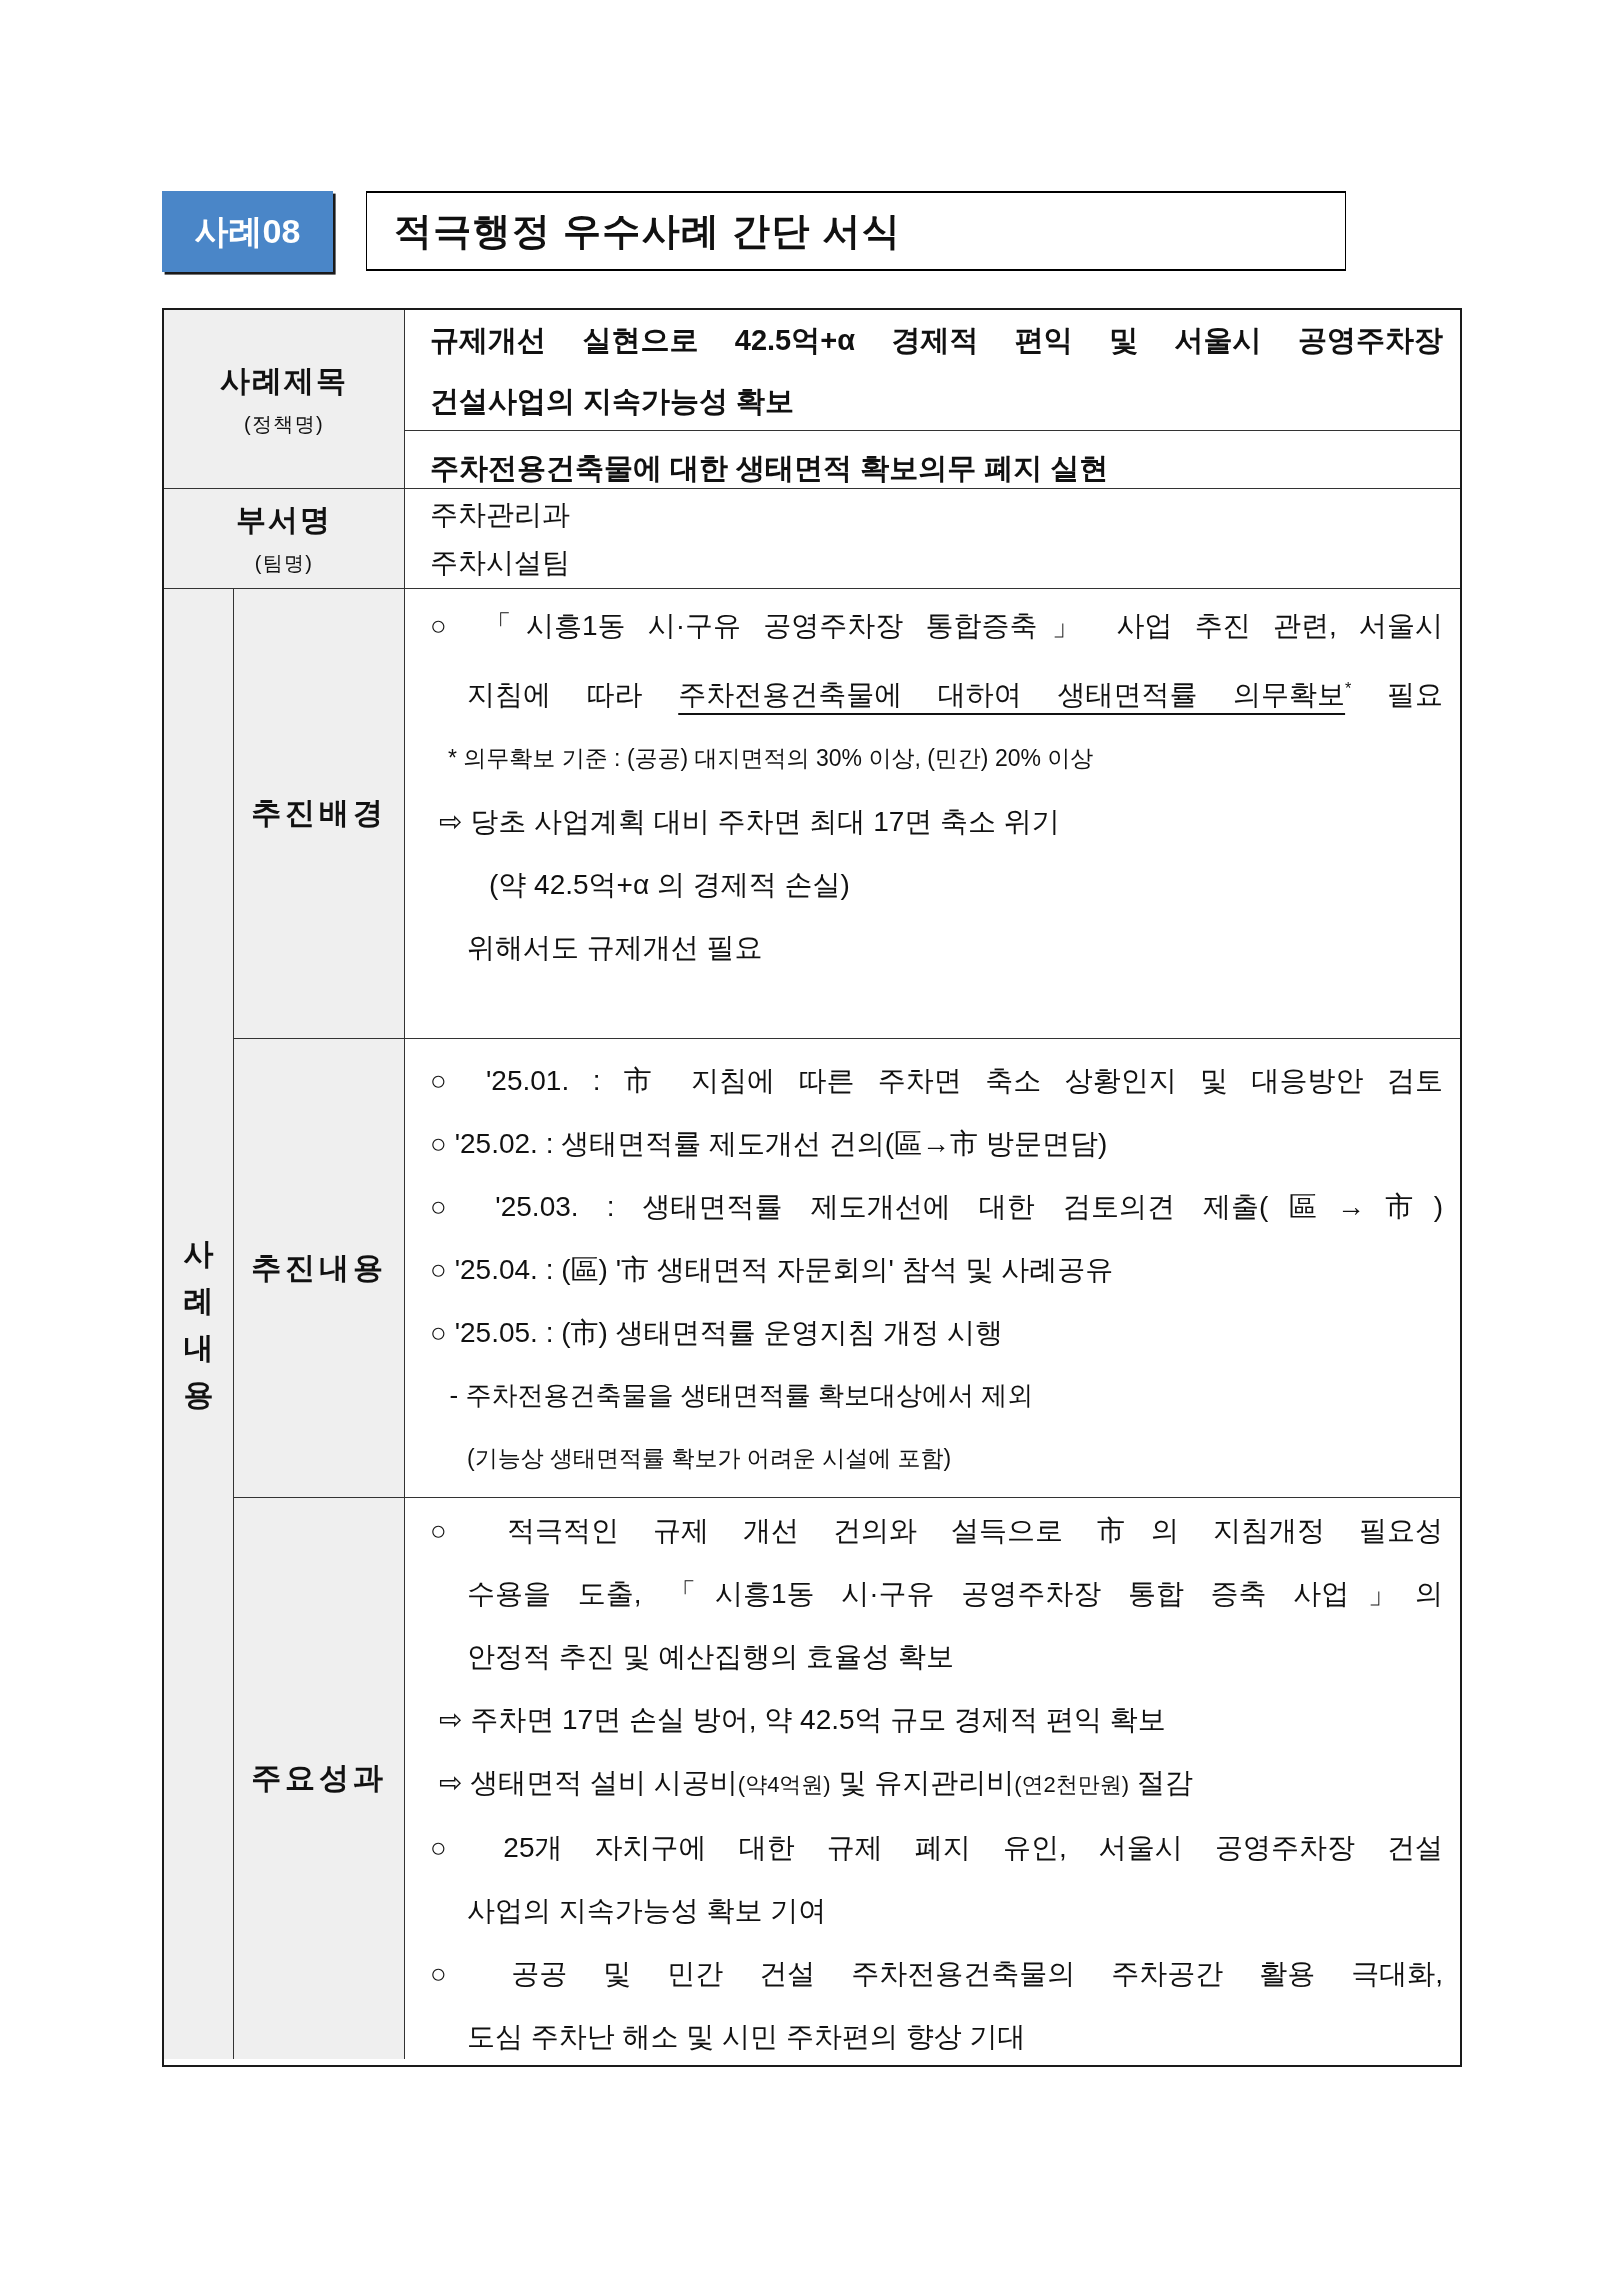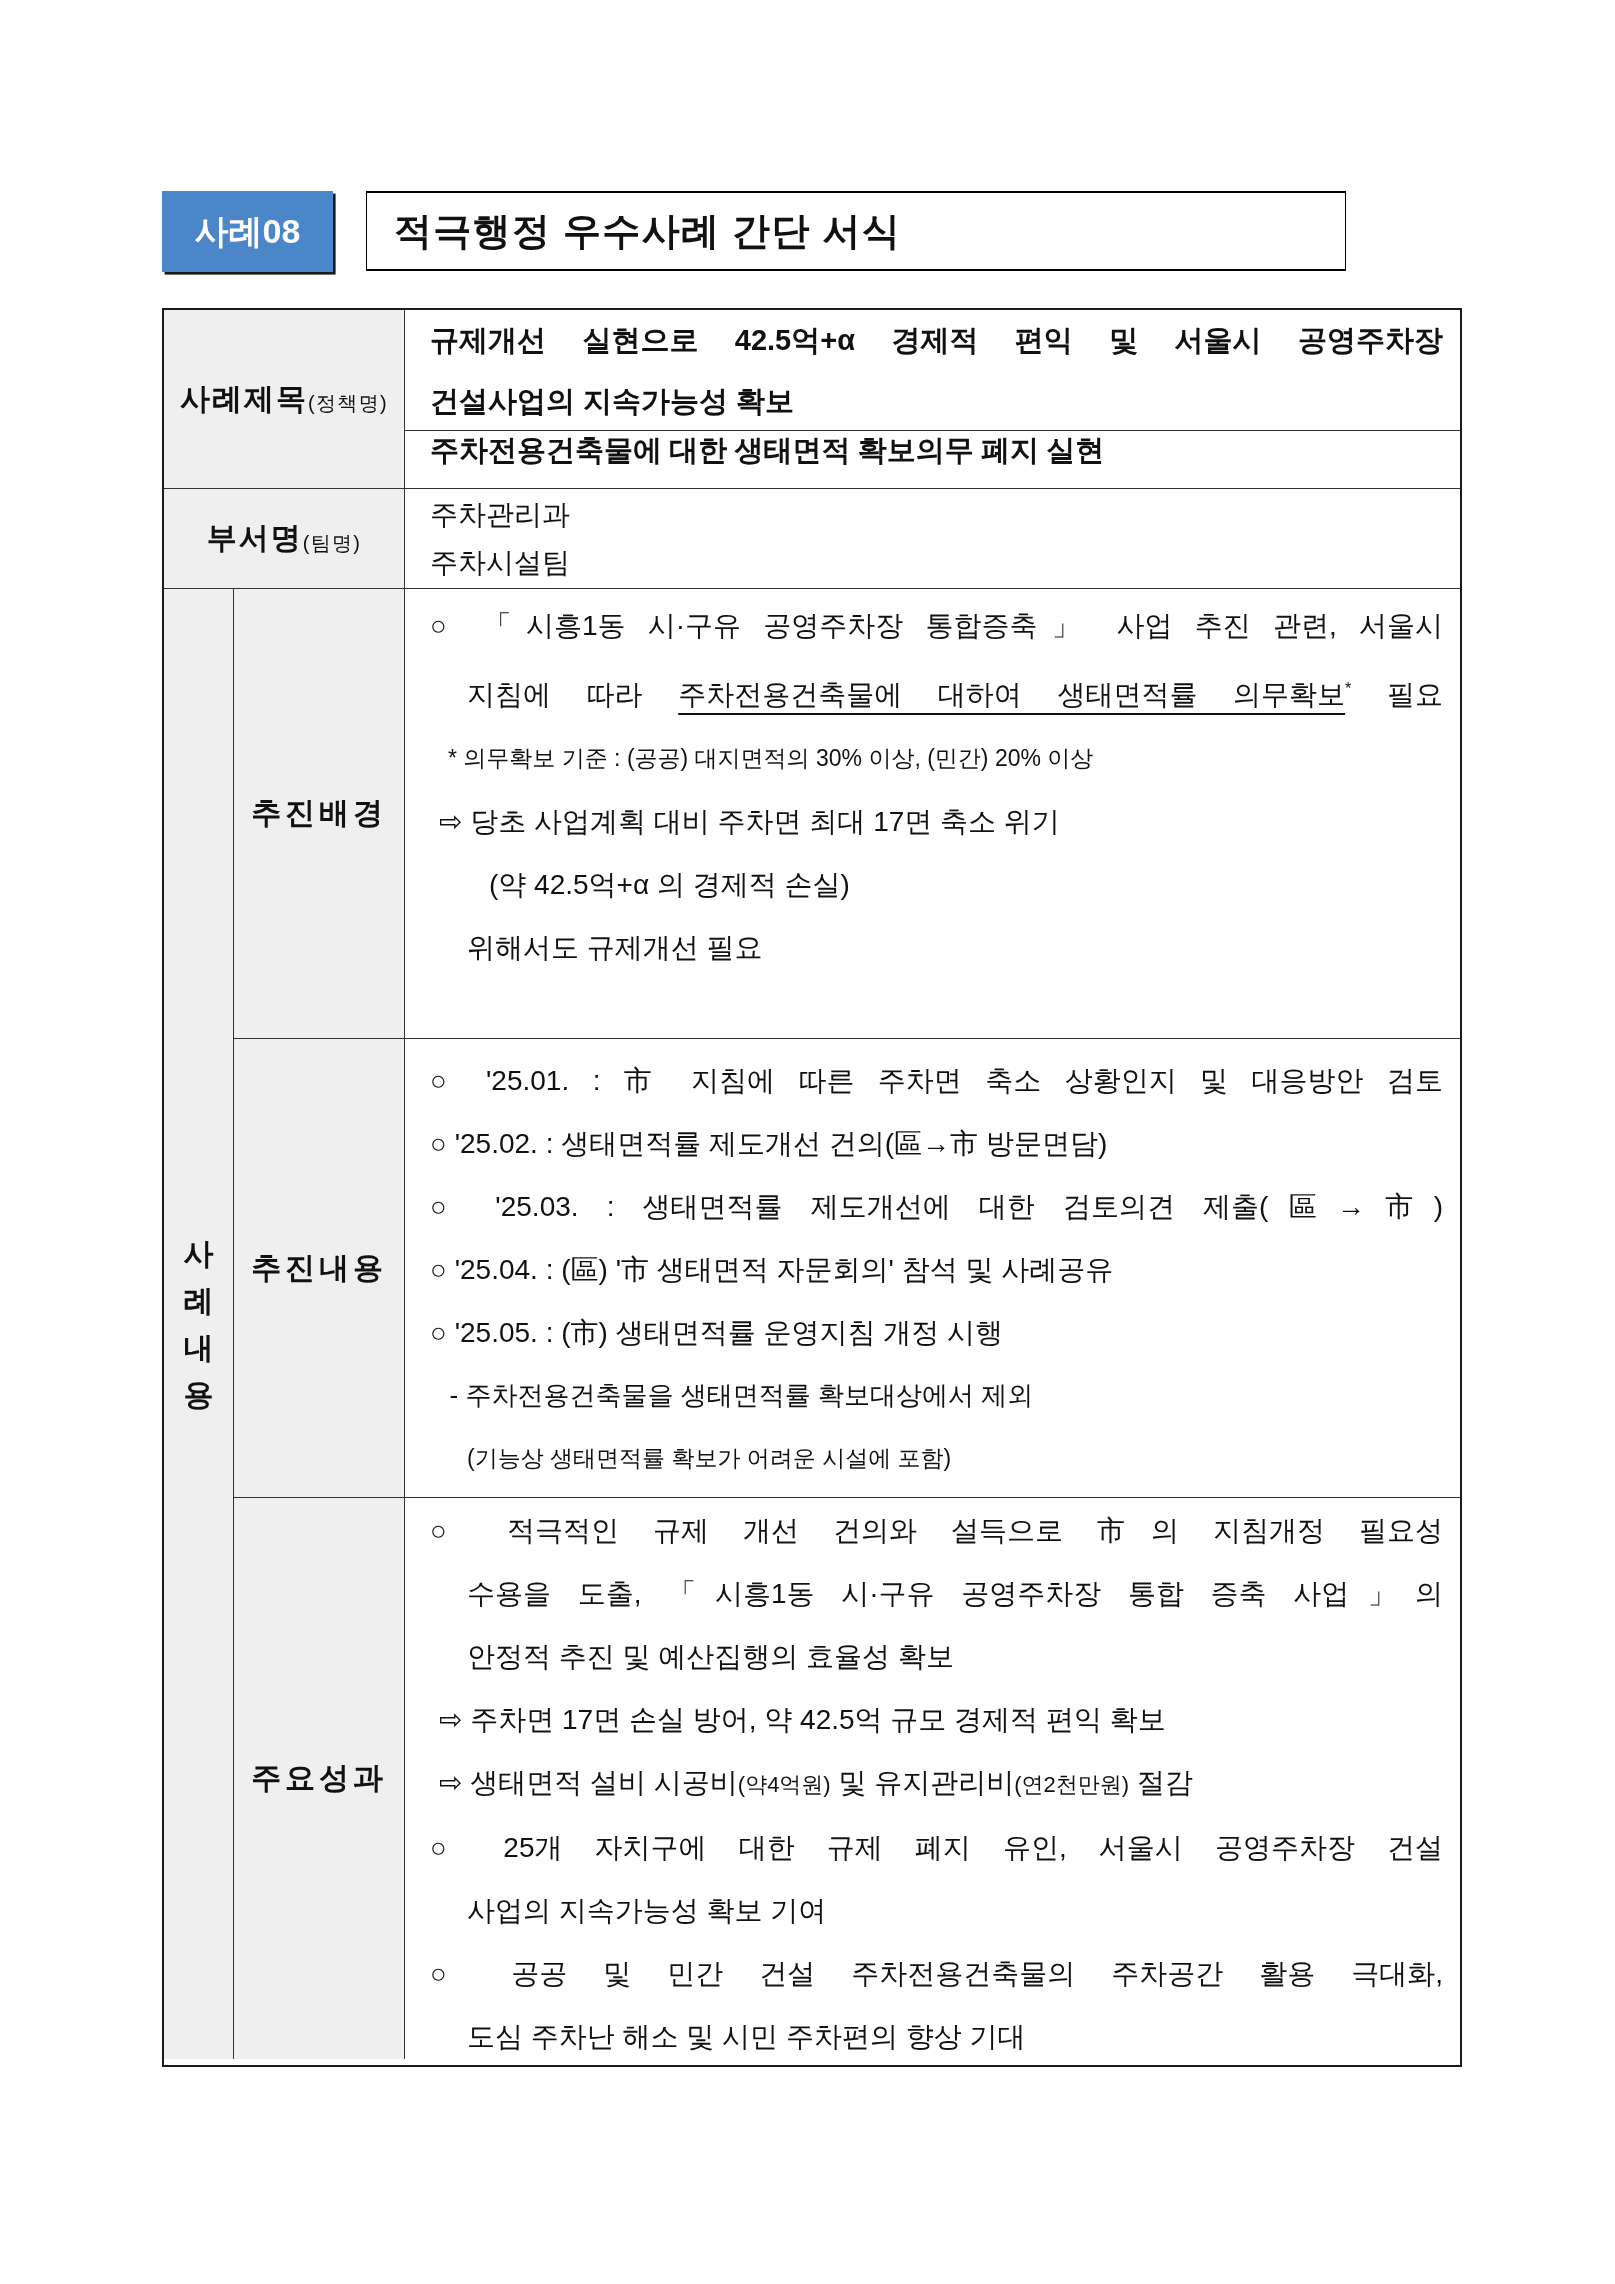--- a/index.html
+++ b/index.html
@@ -34,21 +34,21 @@
     grid-template-columns:70px 171px 1055px;
     grid-template-rows:121px 58px 100px 450px 459px 561px;
     border:2.6px solid #1a1a1a;
     box-sizing:content-box;
   }
   .cell{box-sizing:border-box;}
   .b-r{border-right:1.3px solid #333;}
   .b-b{border-bottom:1.3px solid #333;}
   .lbl{
     background:#efefef;
-    display:flex;align-items:center;justify-content:center;
+    display:flex;flex-direction:column;align-items:center;justify-content:center;
   }
   .lbl .main{font-size:30px;font-weight:700;letter-spacing:2px;}
   .lbl .sub{font-size:20px;margin-top:9px;letter-spacing:1.3px;}
   .seclbl .main{letter-spacing:3.9px;}
   .vlbl{
     background:#efefef;
     display:flex;flex-direction:column;align-items:center;justify-content:center;
   }
   .vchar{font-size:30px;font-weight:700;line-height:47px;text-align:center;}
   
@@ -61,21 +61,21 @@
   .cell-bg-label{grid-column:2;grid-row:4;}
   .cell-bg{grid-column:3;grid-row:4;}
   .cell-nc-label{grid-column:2;grid-row:5;}
   .cell-nc{grid-column:3;grid-row:5;}
   .cell-sg-label{grid-column:2;grid-row:6;text-align:center;}
   .cell-sg{grid-column:3;grid-row:6;}
   
   .content{padding:0 17px 0 17px;font-size:28px;overflow:hidden;}
   .line{display:block;margin-left:8px;}
   .cell-title-1 .line{line-height:61px;font-weight:700;font-size:29px;}
-  .cell-title-2{display:flex;flex-direction:column;justify-content:flex-start;font-family:Liberation Serif, serif;}
+  .cell-title-2{display:flex;flex-direction:column;justify-content:flex-end;}
   .cell-title-2 .line{line-height:39px;font-weight:700;font-size:29px;}
   .cell-dept{display:flex;flex-direction:column;justify-content:center;}
   .cell-dept .line{line-height:48px;font-size:28px;}
   .cell-bg{padding-top:5.2px;}
   .cell-bg .line{line-height:63px;}
   .cell-nc{padding-top:10.4px;}
   .cell-nc .line{line-height:63px;}
   .cell-sg{padding-top:1.3px;}
   .cell-sg .line{line-height:63px;}
   

